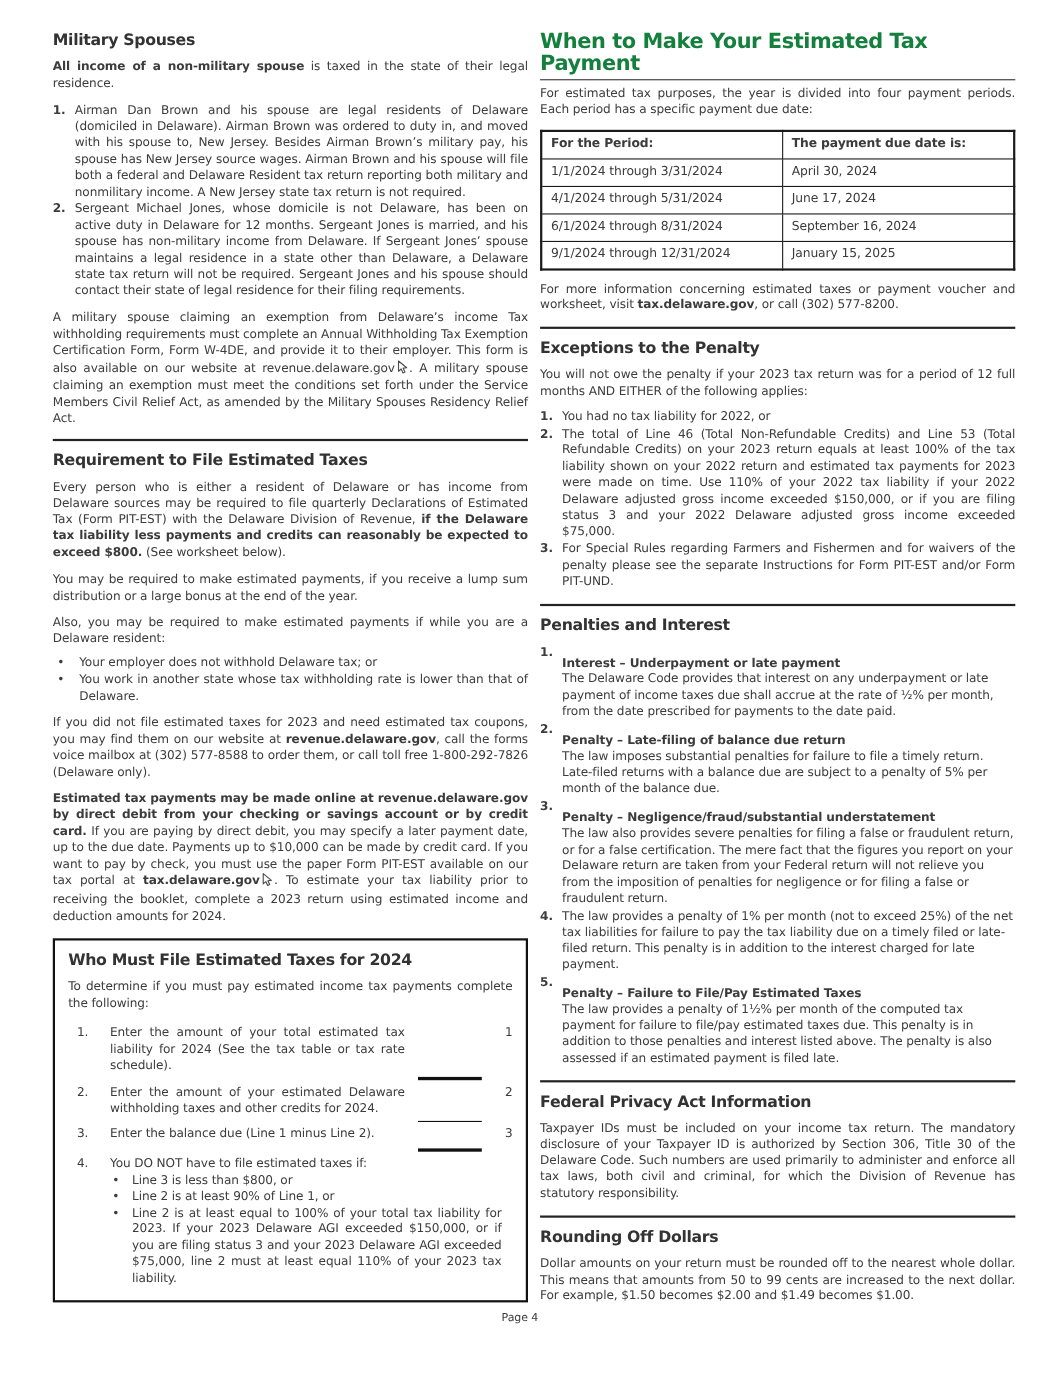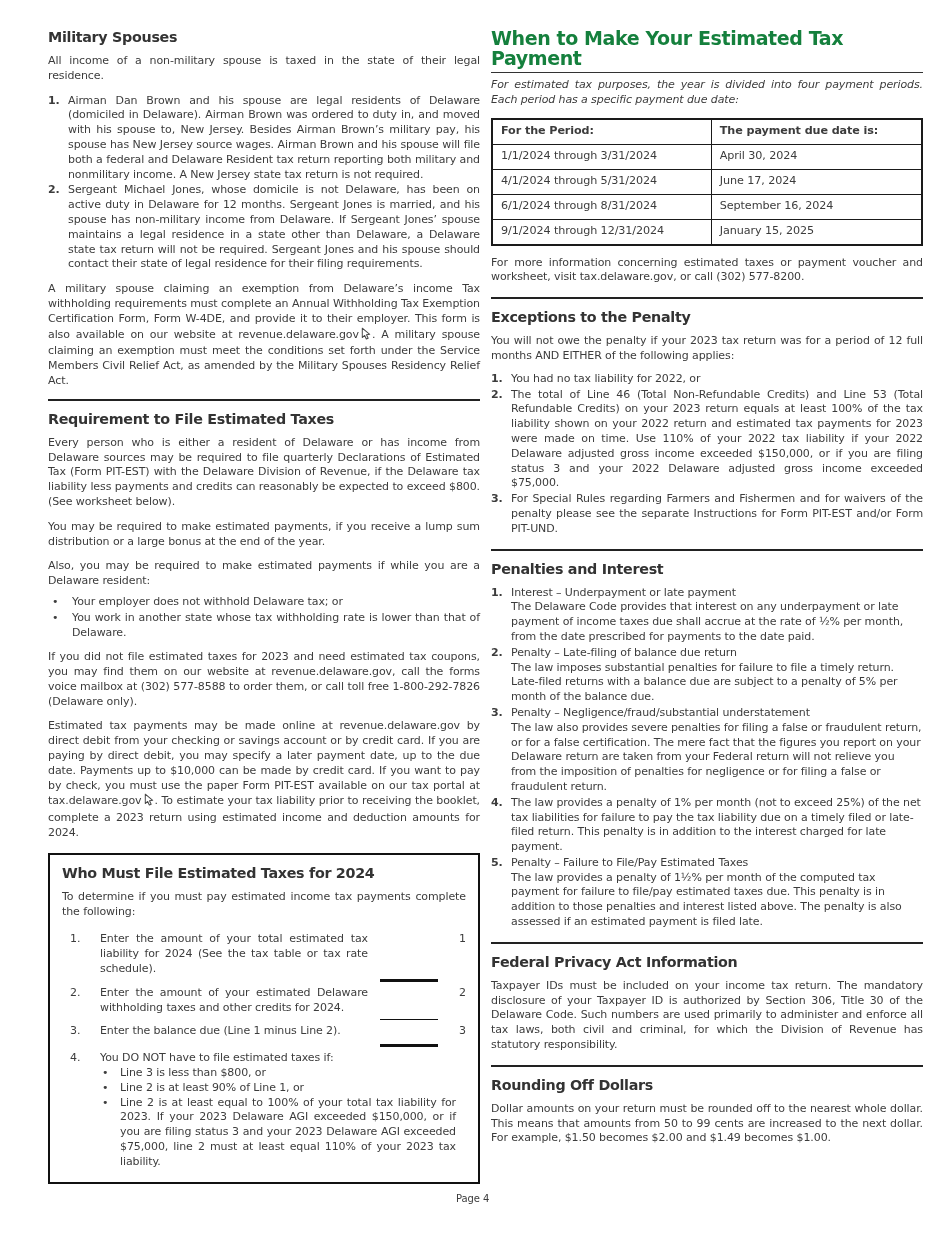--- a/index.html
+++ b/index.html
@@ -22,21 +22,21 @@
     font-size:19px;line-height:20px;letter-spacing:-0.4px;
     margin:0 0 2px 0;color:#15803d;
     border-bottom:1.5px solid #333;padding-bottom:4px;
   }
   h2{
     font-size:14.3px;line-height:18px;letter-spacing:-0.3px;
     margin:0 0 8px 0;color:#333;
   }
   p{margin:0 0 10px 0;}
   .just{text-align:justify;}
-  .b{font-weight:normal;}
+  .b{font-weight:bold;margin-top:10px;}
   .ruled{border-top:2.5px solid #222;padding-top:9px;margin-top:2px;}
   .nlist{margin:0 0 10px 0;}
   .li{display:flex;margin:0 0 1px 0;}
   .li .n{width:20px;flex:0 0 20px;font-weight:bold;}
   .li .lt{flex:1;}
   .blist .li .n{font-weight:normal;width:20px;flex:0 0 20px;padding-left:4px;}
   .pi-item{margin-bottom:1px;}
   .pi-item .body{text-align:left;}
   
   table.due{border-collapse:collapse;width:100%;margin:4px 0 10px 0;}
@@ -161,21 +161,21 @@
           </div>
         </div>
       </div>
     </div>
 
   </div>
 
   <div class="col">
 
     <h1>When to Make Your Estimated Tax Payment</h1>
-    <p class="just" style="margin-top:5px;font-style:italic;">For estimated tax purposes, the year is divided into four payment periods. Each period has a specific payment due date:</p>
+    <p class="just" style="margin-top:5px;">For estimated tax purposes, the year is divided into four payment periods. Each period has a specific payment due date:</p>
 
     <table class="due">
       <tbody>
           <tr>
         <th style="width:51%;margin-top:16px;">For the Period:</th>
         <th>The payment due date is:</th>
       </tr>
       <tr>
         <td>1/1/2024 through 3/31/2024</td>
         <td>April 30, 2024</td>

